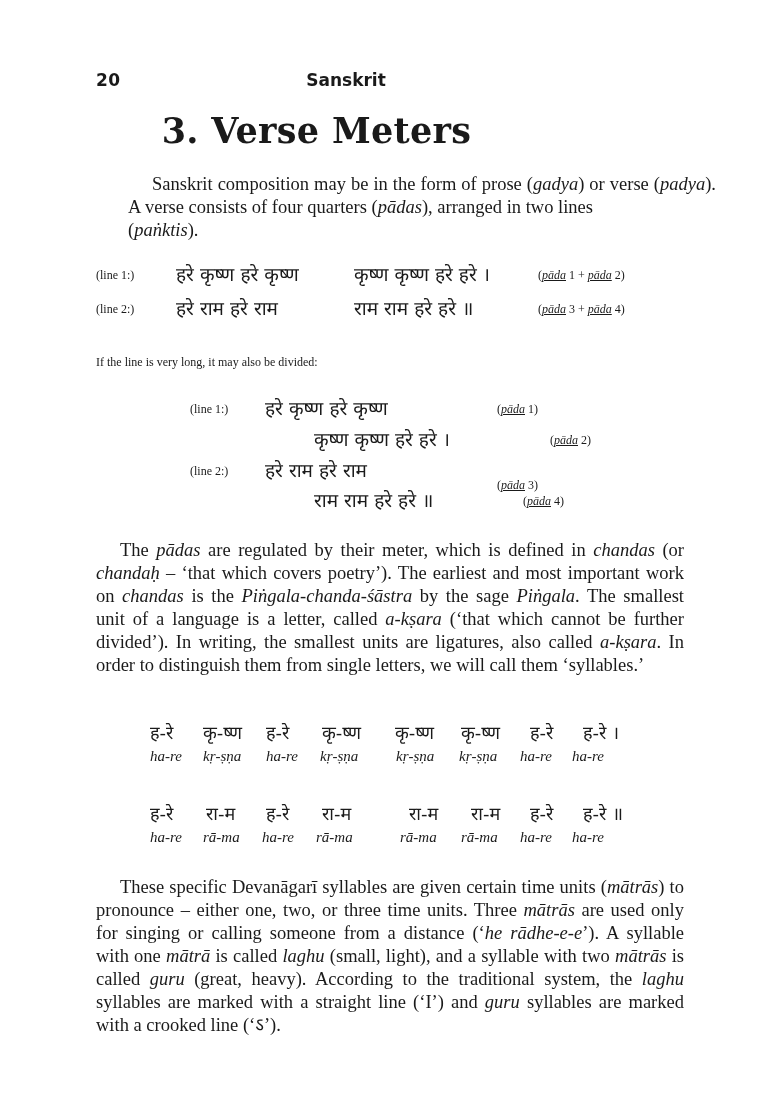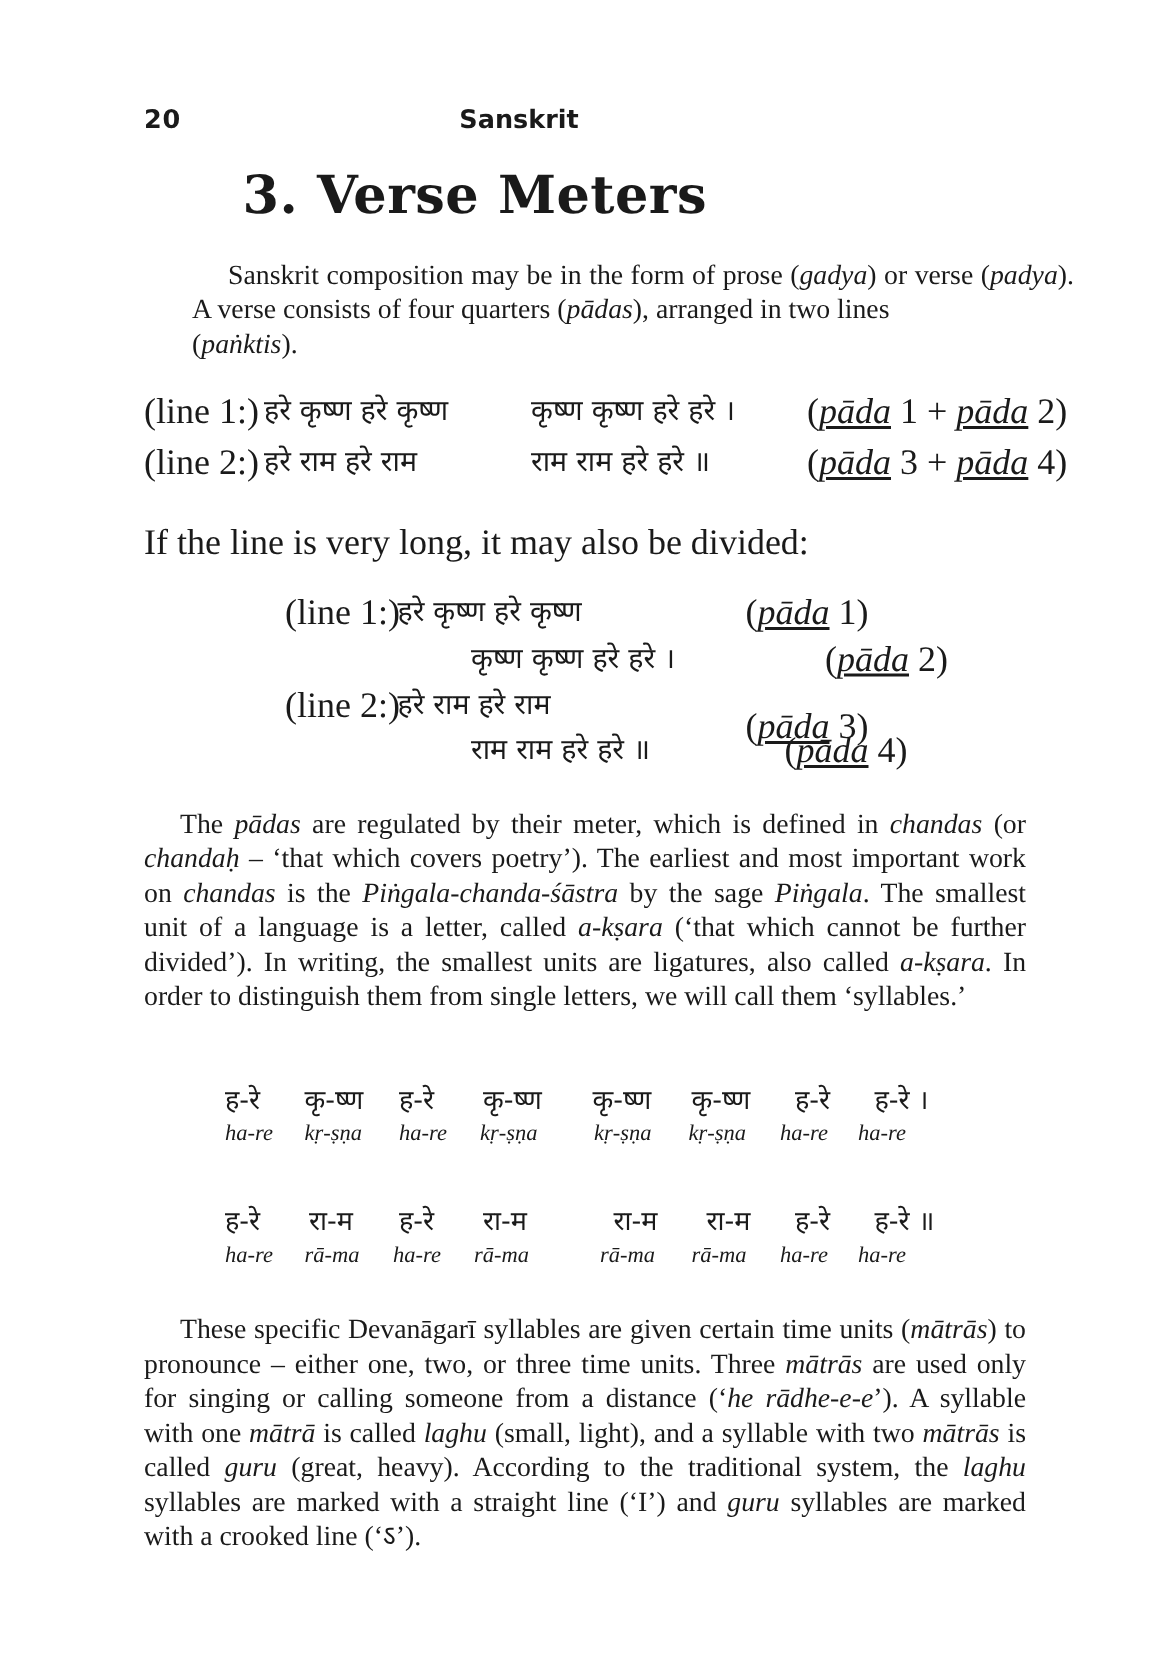--- a/index.html
+++ b/index.html
@@ -47,21 +47,21 @@
       font-size: 18.5px;
       line-height: 23px;
       text-align: justify;
       text-align-last: left;
     }
     .para .indent { display: inline-block; width: 24px; }
     .para i { font-style: italic; }
 
     .verse-row {
       position: absolute;
-      font-size: 24px;
+      font-size: 12px;
       line-height: 24px;
       white-space: nowrap;
     }
     .deva {
       font-family: "DejaVu Sans", "Liberation Sans", sans-serif;
       font-size: 19px;
     }
     .pada-label i { font-style: italic; text-decoration: underline; }
 
     .syll-row {

